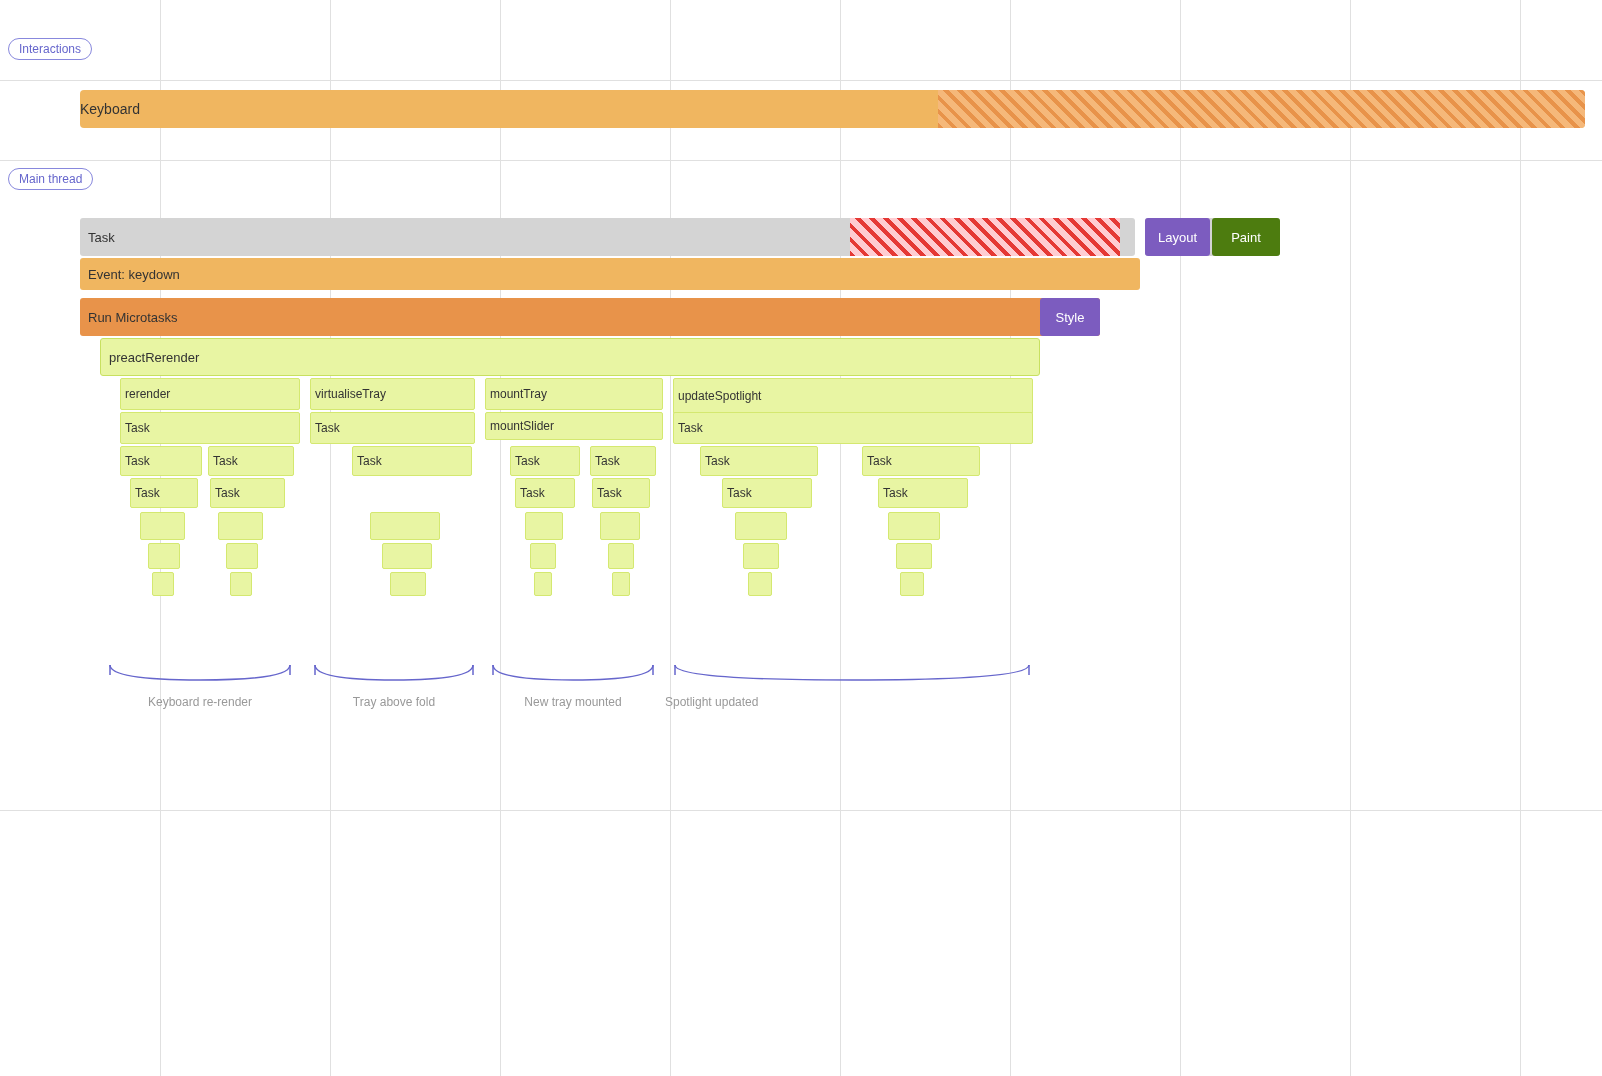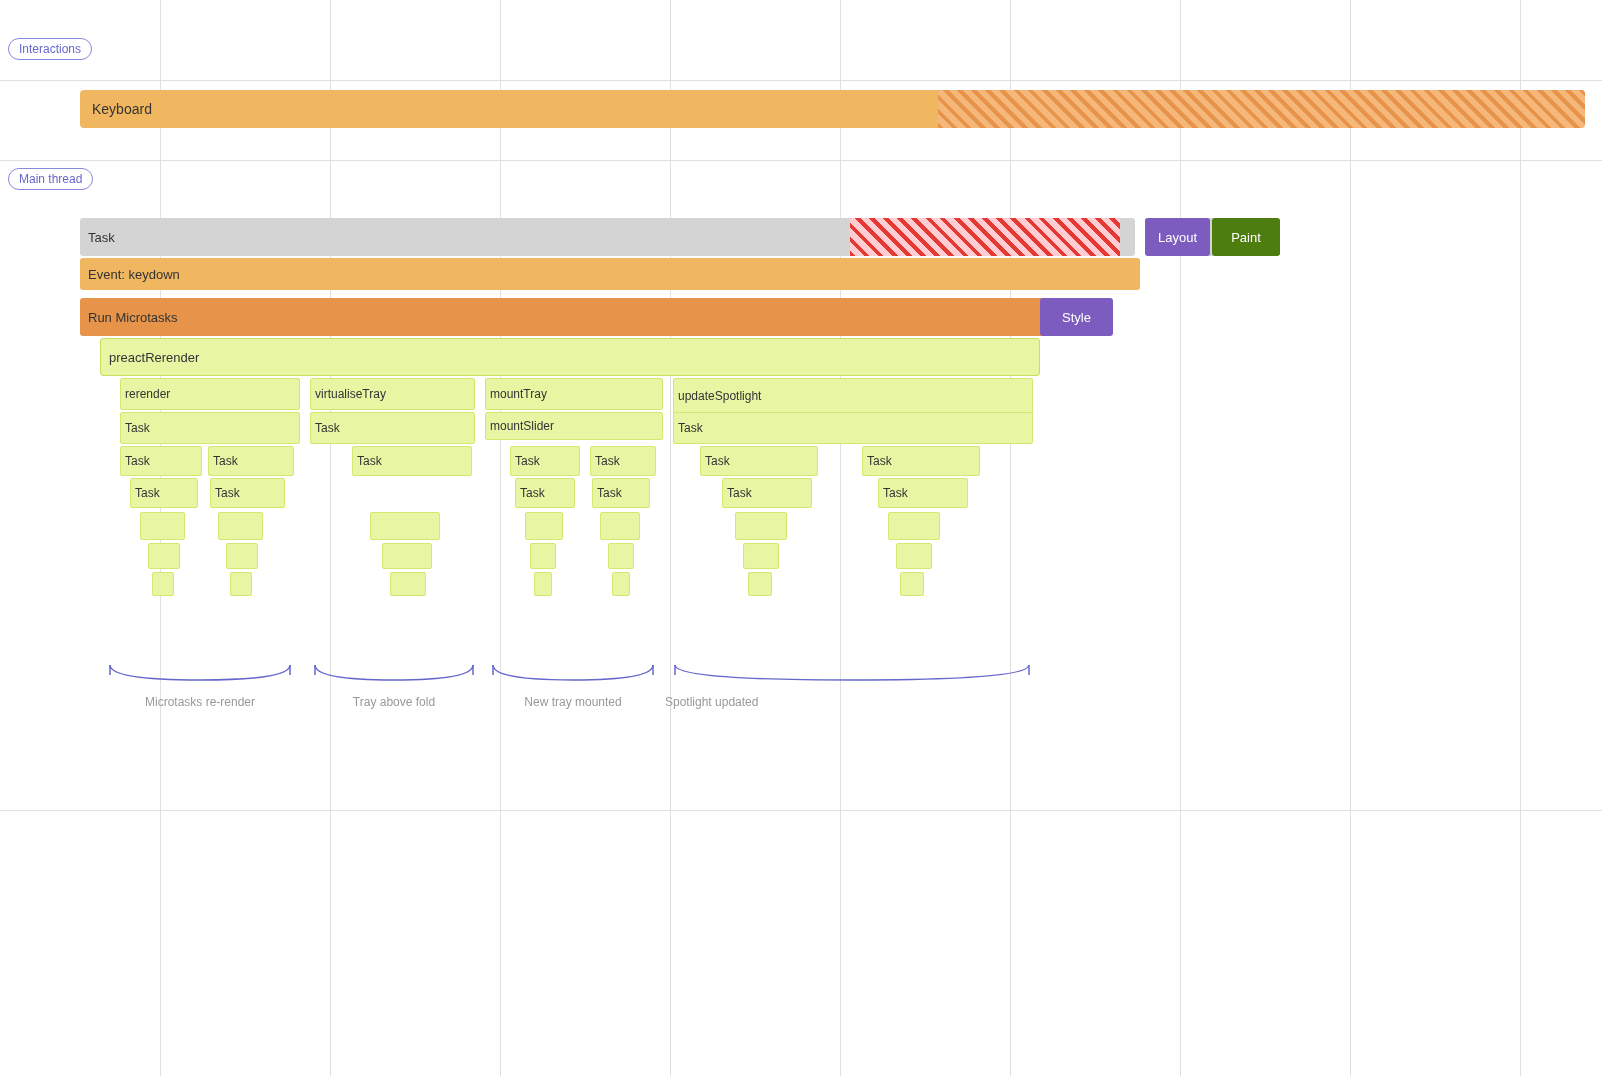--- a/index.html
+++ b/index.html
@@ -44,21 +44,20 @@
       font-weight: 500;
     }
 
     
     .keyboard-bar {
       position: absolute;
       height: 38px;
       border-radius: 4px;
       display: flex;
       align-items: center;
-      padding-left: 12px;
       font-size: 14px;
       font-weight: 500;
       color: #333;
       overflow: hidden;
     }
     .keyboard-bar-solid {
       background: #f0b660;
     }
     .keyboard-bar-hatch {
       position: absolute;
@@ -216,21 +215,21 @@
   </div>
 
   <div class="task-bar task-bar-orange" style="top: 258px; left: 80px; width: 1060px; height: 32px;">
     <span>Event: keydown</span>
   </div>
 
   <div class="task-bar task-bar-darkorange" style="top: 298px; left: 80px; width: 1020px; height: 38px;">
     <span>Run Microtasks</span>
   </div>
 
-  <div class="label-box label-style" style="top: 298px; left: 1040px; width: 73px; height: 38px;">
+  <div class="label-box label-style" style="top: 298px; left: 1040px; width: 60px; height: 38px;">
     <span>Style</span>
   </div>
 
   <div class="task-bar task-bar-light-green" style="top: 338px; left: 100px; width: 940px; height: 38px; border: 1px solid #c8e060;">
     <span>preactRerender</span>
   </div>
 
   <div class="flame-block" style="top: 378px; left: 120px; width: 180px; height: 32px;">
     <span>rerender</span>
   </div>
@@ -351,21 +350,21 @@
     <line x1="170" y1="5" x2="170" y2="15" stroke="#6666cc" stroke-width="1.5"></line>
   </svg>
 
   <svg class="brace-svg" style="top: 660px; left: 665px; width: 375px; height: 30px;" viewBox="0 0 375 30">
     <path d="M 10 5 Q 10 20 187 20 Q 364 20 364 5" fill="none" stroke="#6666cc" stroke-width="1.5"></path>
     <line x1="10" y1="5" x2="10" y2="15" stroke="#6666cc" stroke-width="1.5"></line>
     <line x1="364" y1="5" x2="364" y2="15" stroke="#6666cc" stroke-width="1.5"></line>
   </svg>
 
   <div style="position:absolute; top: 695px; left: 100px; width: 200px; text-align: center; color: #999; font-size: 12px;">
-    <span>Microtasks re-render</span>
+    <span>Keyboard re-render</span>
   </div>
 
   <div style="position:absolute; top: 695px; left: 305px; width: 178px; text-align: center; color: #999; font-size: 12px;">
     <span>Tray above fold</span>
   </div>
 
   <div style="position:absolute; top: 695px; left: 483px; width: 180px; text-align: center; color: #999; font-size: 12px;">
     <span>New tray mounted</span>
   </div>
 

